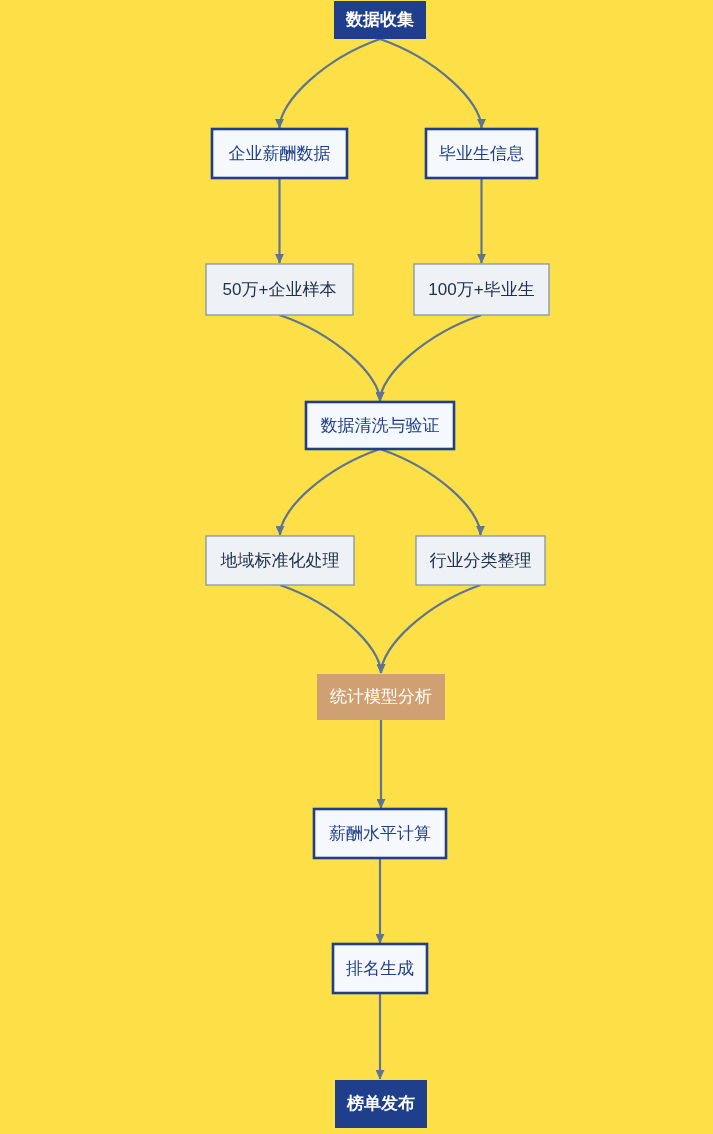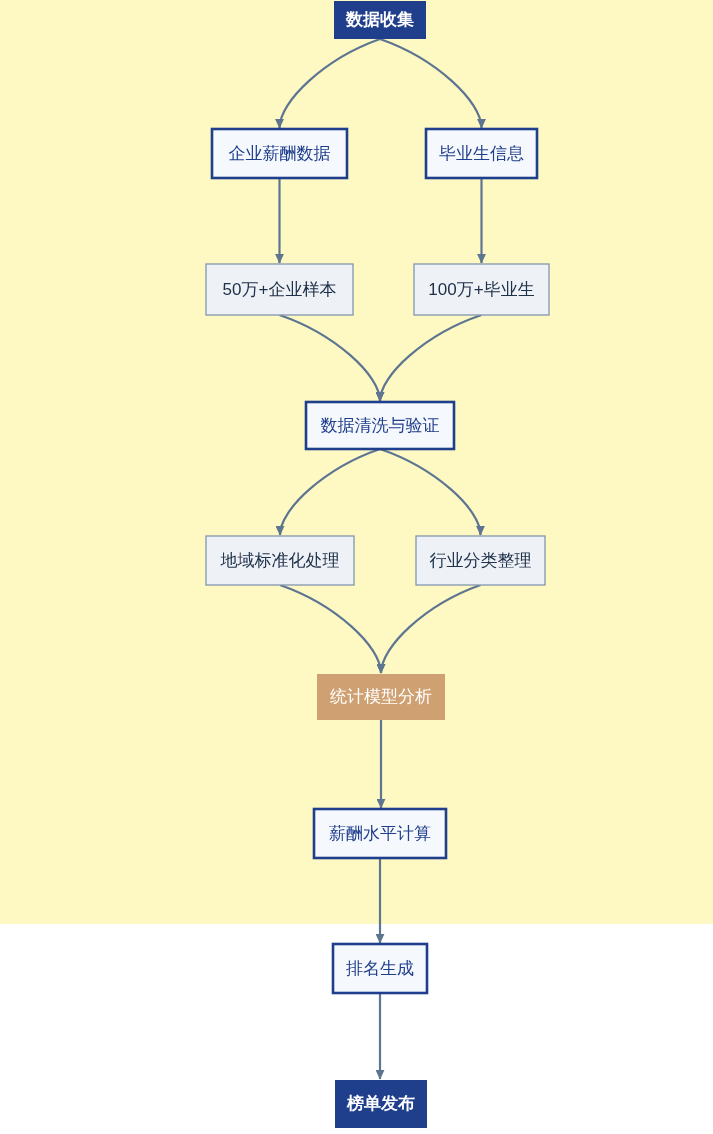--- a/index.html
+++ b/index.html
@@ -9,22 +9,22 @@
   }
   body {
     width: 713px;
     height: 1134px;
     font-family: "Liberation Sans", "DejaVu Sans", sans-serif;
     overflow: hidden;
   }
   #flowchart-root {
     position: relative;
     width: 713px;
-    height: 924px;
-    background: #fef9c3;
+    height: 1134px;
+    background: #fde047;
   }
   svg#flow-svg {
     position: absolute;
     left: 0;
     top: 0;
     width: 713px;
     height: 1134px;
     display: block;
   }
   .node-label {

